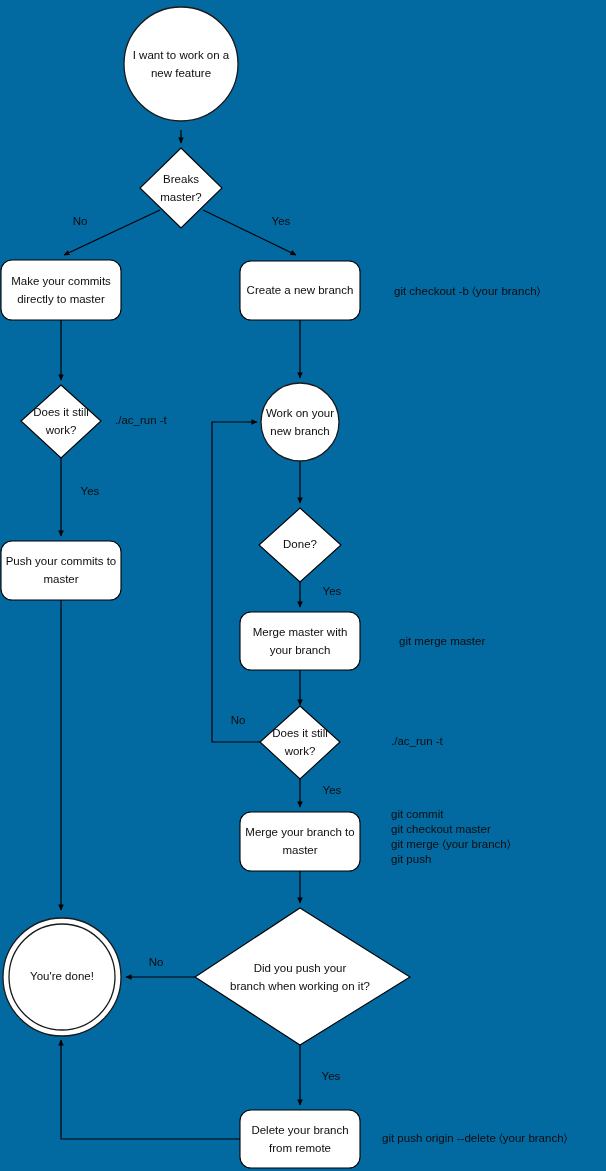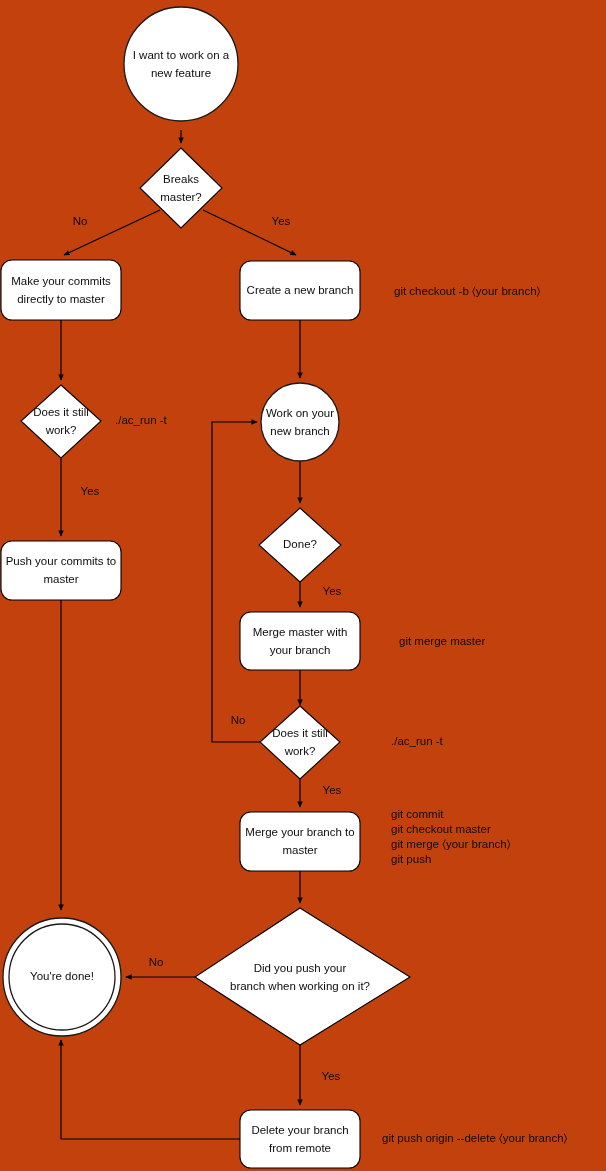--- a/index.html
+++ b/index.html
@@ -10,21 +10,21 @@
   body {
     width: 606px;
     height: 1171px;
     font-family: "Liberation Sans", sans-serif;
     overflow: hidden;
   }
   #flowchart-root {
     position: relative;
     width: 606px;
     height: 1171px;
-    background: #c2410c;
+    background: #0369a1;
   }
   svg.chart {
     display: block;
     width: 606px;
     height: 1171px;
   }
   .shape {
     fill: #ffffff;
     stroke: #000000;
     stroke-width: 1.1;

